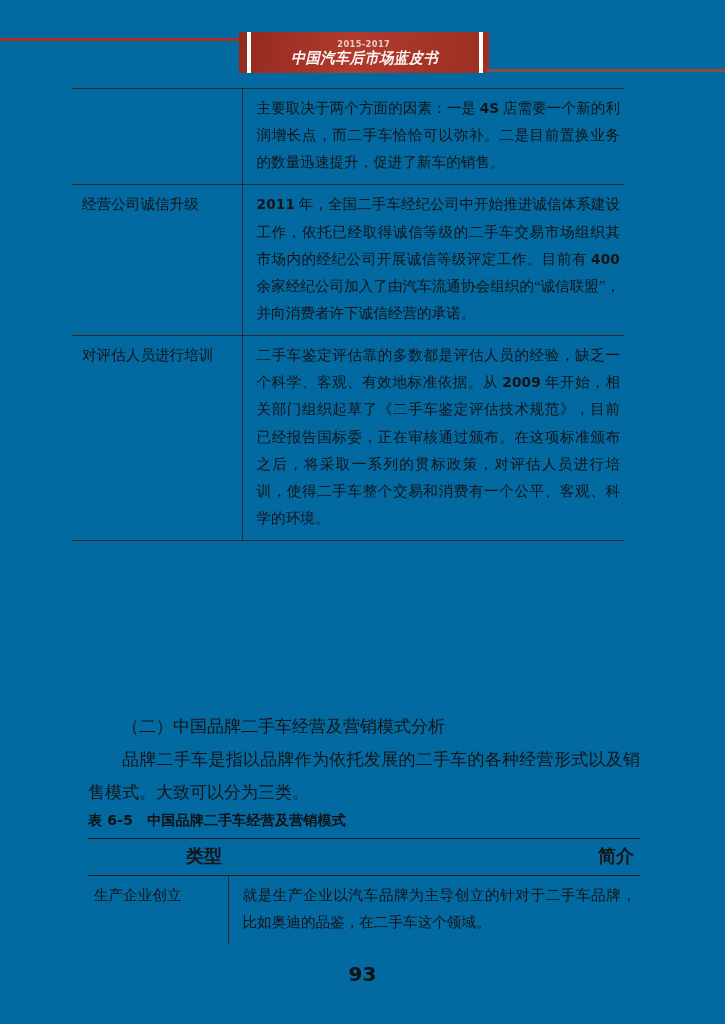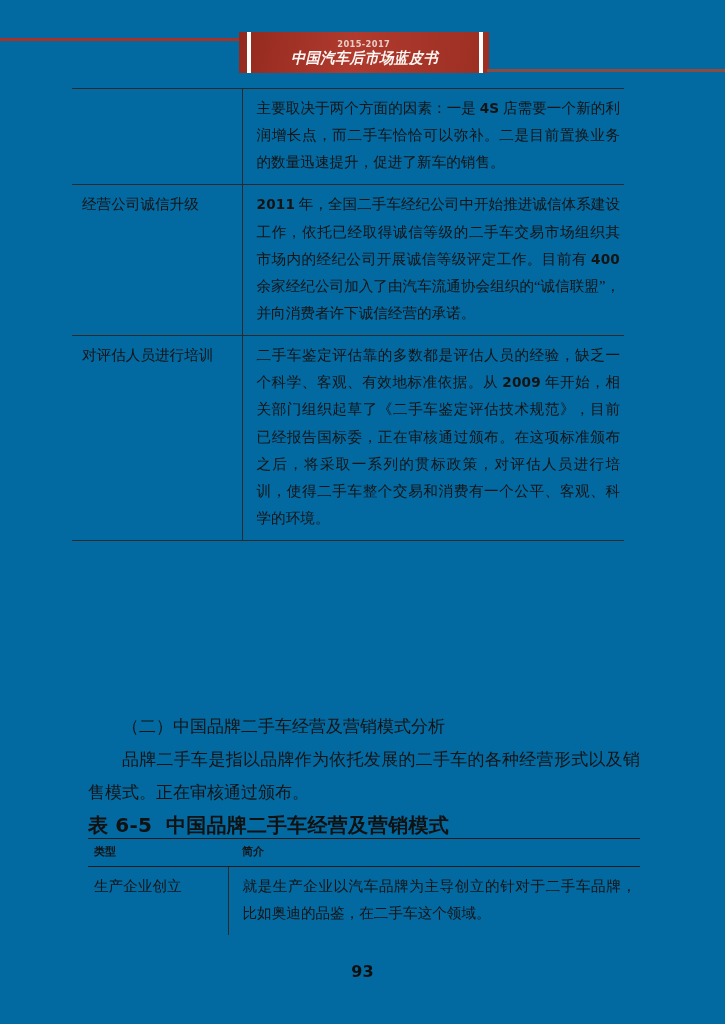--- a/index.html
+++ b/index.html
@@ -133,38 +133,38 @@
   }
   #table-trends tr.rule-top > td { border-top: 1.1px solid #2a2a2a; }
   #table-trends tr.rule-bottom > td { border-bottom: 1.1px solid #2a2a2a; }
 
   
   .table-caption {
     position: absolute;
     left: 88px;
     font-family: "DejaVu Sans", "Liberation Sans", sans-serif;
     font-weight: bold;
-    font-size: 20px;
+    font-size: 14px;
     color: #111;
     letter-spacing: 0.2px;
   }
   .table-caption .cap-num { margin-right: 14px; }
 
   #table-modes {
     left: 88px;
     top: 838px;
     width: 552px;
   }
   #table-modes .col-type { width: 140px; }
   #table-modes .col-desc { width: 412px; }
   #table-modes thead th {
     font-family: "DejaVu Sans", "Liberation Sans", sans-serif;
     font-weight: bold;
-    font-size: 11px;
-    text-align: left;
+    font-size: 18px;
+    text-align: right;
     padding: 5px 6px 7px 6px;
     border-top: 1.4px solid #1b1b1b;
     border-bottom: 1.1px solid #1b1b1b;
   }
   #table-modes thead th.h-desc {
     padding-left: 14px;
   }
   #table-modes .cell-type {
     padding: 6px 6px 8px 6px;
     line-height: 1.84;
@@ -204,21 +204,21 @@
 
   
   .page-number {
     position: absolute;
     left: 0;
     top: 962px;
     width: 725px;
     text-align: center;
     font-family: "DejaVu Sans", "Liberation Sans", sans-serif;
     font-weight: bold;
-    font-size: 16px;
+    font-size: 20px;
     color: #0f0f0f;
   }
 </style>
 </head>
 <body>
 
 <div class="page">
 
   <div class="header-band">
     <div class="band-rule-left"></div>
@@ -248,21 +248,21 @@
       </tr>
       <tr class="rule-top rule-bottom">
         <td class="cell-type">对评估人员进行培训</td>
         <td class="cell-desc">二手车鉴定评估靠的多数都是评估人员的经验，缺乏一个科学、客观、有效地标准依据。从 <span class="num">2009</span> 年开始，相关部门组织起草了《二手车鉴定评估技术规范》，目前已经报告国标委，正在审核通过颁布。在这项标准颁布之后，将采取一系列的贯标政策，对评估人员进行培训，使得二手车整个交易和消费有一个公平、客观、科学的环境。</td>
       </tr>
     </tbody>
   </table>
 
   <div class="body-block" style="top: 710px;">
     <p class="para">（二）中国品牌二手车经营及营销模式分析</p>
-    <p class="para">品牌二手车是指以品牌作为依托发展的二手车的各种经营形式以及销售模式。正在审核通过颁布。</p>
+    <p class="para">品牌二手车是指以品牌作为依托发展的二手车的各种经营形式以及销售模式。大致可以分为三类。</p>
   </div>
 
   <div class="table-caption" style="top: 812px;">
     <span class="cap-num">表 6-5</span><span>中国品牌二手车经营及营销模式</span>
   </div>
 
   <table class="doc-table" id="table-modes">
     <colgroup>
       <col class="col-type">
       <col class="col-desc">

